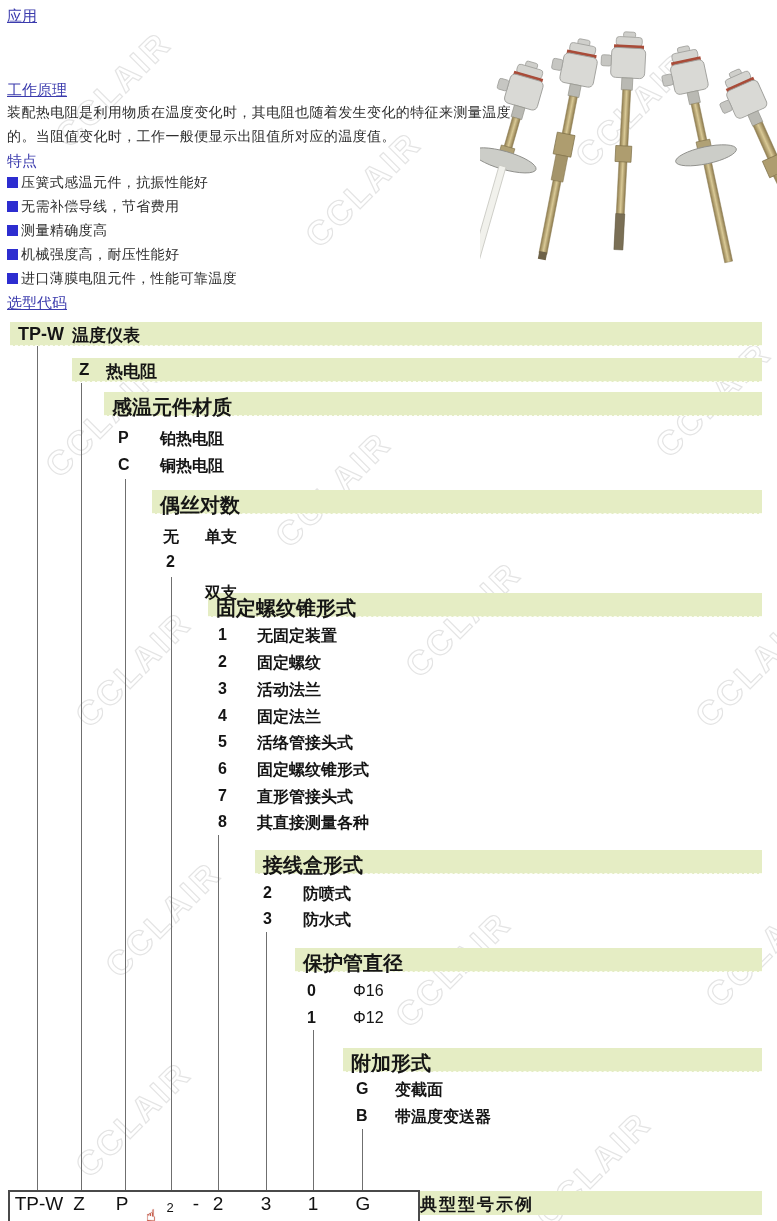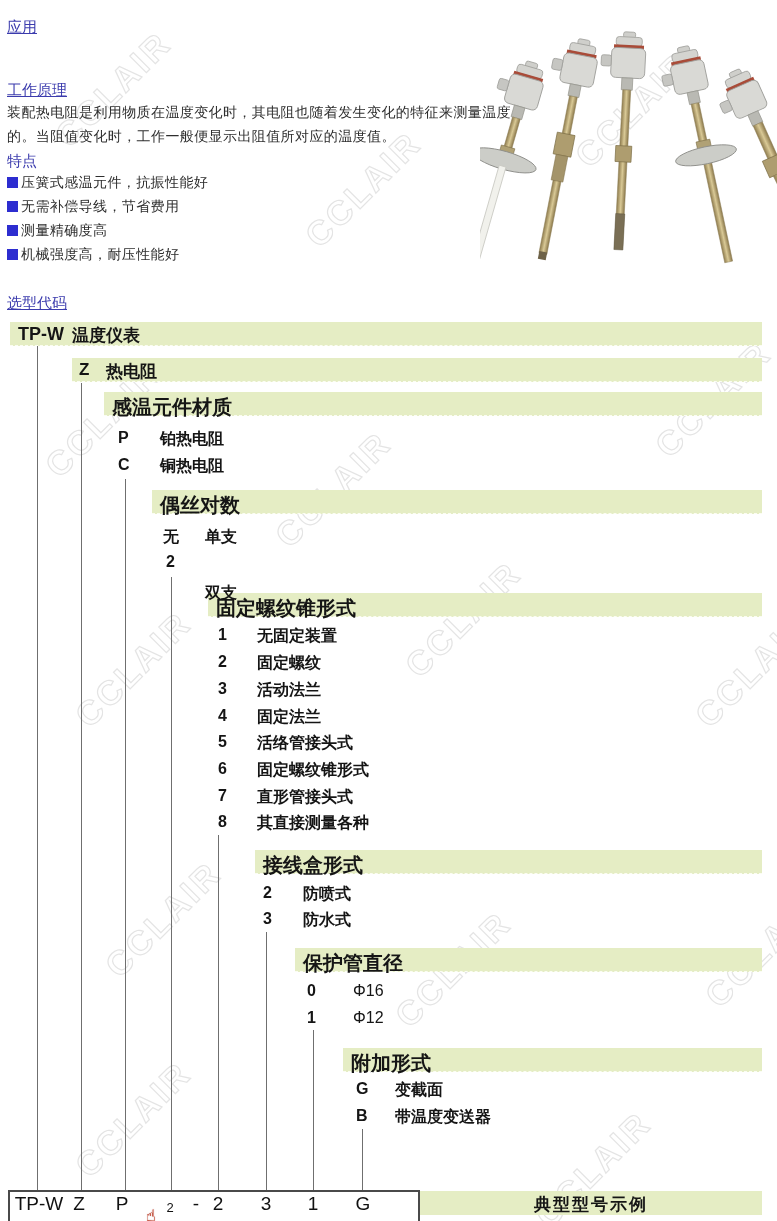--- a/index.html
+++ b/index.html
@@ -19,21 +19,21 @@
   .band{position:absolute;height:23px;background:#e5edc4;border-bottom:1px dashed #fbfdf2;z-index:1;}
   .dcode{position:absolute;font-weight:bold;color:#151515;font-size:16px;z-index:2;white-space:nowrap;}
   .dlabel{position:absolute;font-weight:bold;color:#151515;font-size:16px;z-index:2;white-space:nowrap;}
   .bandtext{position:absolute;font-weight:bold;color:#151515;font-size:20px;z-index:2;white-space:nowrap;}
   .vline{position:absolute;width:1px;background:#6f6f6f;z-index:1;}
   .modelbox{position:absolute;left:8px;top:1190px;width:408px;height:30px;background:#fff;
             border:2px solid #4a4a4a;z-index:2;}
   .bcode{position:absolute;top:1193px;transform:translateX(-50%);font-size:19px;color:#111;z-index:3;white-space:nowrap;}
   .bcode.sub{font-size:13px;top:1200px;}
   .caption-band{position:absolute;left:420px;top:1191px;width:342px;height:24px;background:#e5edc4;z-index:2;}
-  .caption-text{position:absolute;left:420px;top:1193px;width:342px;text-align:center;font-weight:bold;
+  .caption-text{position:absolute;left:420px;top:1193px;width:342px;font-weight:bold;
                 font-size:17px;letter-spacing:2px;color:#151515;z-index:3;}
   .hand{position:absolute;left:146px;top:1206px;font-size:16px;color:#c81e00;z-index:4;
         text-shadow:0 0 1px #7a1200;}
   .photo{position:absolute;left:480px;top:0;z-index:1;}
 </style>
 </head>
 <body>
 
 <div class="page">
 
@@ -45,32 +45,33 @@
   <span class="wm" style="left:640px;top:380px">CCLAIR</span>
   <span class="wm" style="left:60px;top:650px">CCLAIR</span>
   <span class="wm" style="left:390px;top:600px">CCLAIR</span>
   <span class="wm" style="left:680px;top:650px">CCLAIR</span>
   <span class="wm" style="left:90px;top:900px">CCLAIR</span>
   <span class="wm" style="left:380px;top:950px">CCLAIR</span>
   <span class="wm" style="left:690px;top:930px">CCLAIR</span>
   <span class="wm" style="left:60px;top:1100px">CCLAIR</span>
   <span class="wm" style="left:520px;top:1150px">CCLAIR</span>
 
-  <div class="h-blue u" style="left:7px;top:18px">应用</div>
+  <div class="h-blue u" style="left:7px;top:7px">应用</div>
 
   <div class="h-blue u" style="left:7px;top:81px">工作原理</div>
   <div class="para" style="left:7px;top:128px">的。当阻值变化时，工作一般便显示出阻值所对应的温度值。</div>
   <div class="para" style="left:7px;top:104px">装配热电阻是利用物质在温度变化时，其电阻也随着发生变化的特征来测量温度</div>
 
   <div class="h-blue" style="left:7px;top:152px">特点</div>
 
   <div class="feat" style="left:7px;top:174px"><span class="sq"></span><span>压簧式感温元件，抗振性能好</span></div>
   <div class="feat" style="left:7px;top:198px"><span class="sq"></span><span>无需补偿导线，节省费用</span></div>
   <div class="feat" style="left:7px;top:222px"><span class="sq"></span><span>测量精确度高</span></div>
   <div class="feat" style="left:7px;top:246px"><span class="sq"></span><span>机械强度高，耐压性能好</span></div>
+  <div class="feat" style="left:7px;top:270px"><span class="sq"></span><span>进口薄膜电阻元件，性能可靠温度</span></div>
 
   <div class="h-blue u" style="left:7px;top:294px">选型代码</div>
 
   <svg class="photo" width="297" height="280" viewBox="0 0 297 280">
     <defs>
       <linearGradient id="brass" x1="0" y1="0" x2="1" y2="0">
         <stop offset="0" stop-color="#8f7c4e"></stop>
           <stop offset="0.5" stop-color="#d9c996"></stop>
           <stop offset="1" stop-color="#8a774a"></stop>
       </linearGradient>

